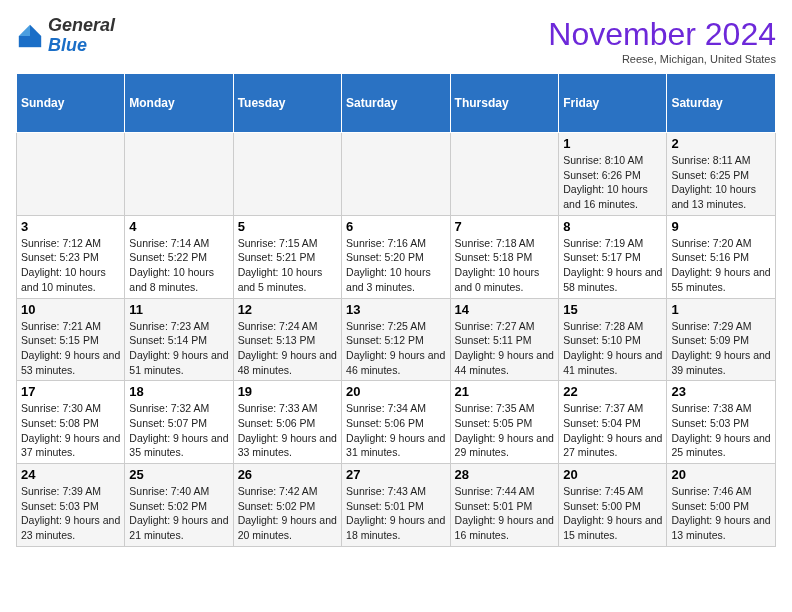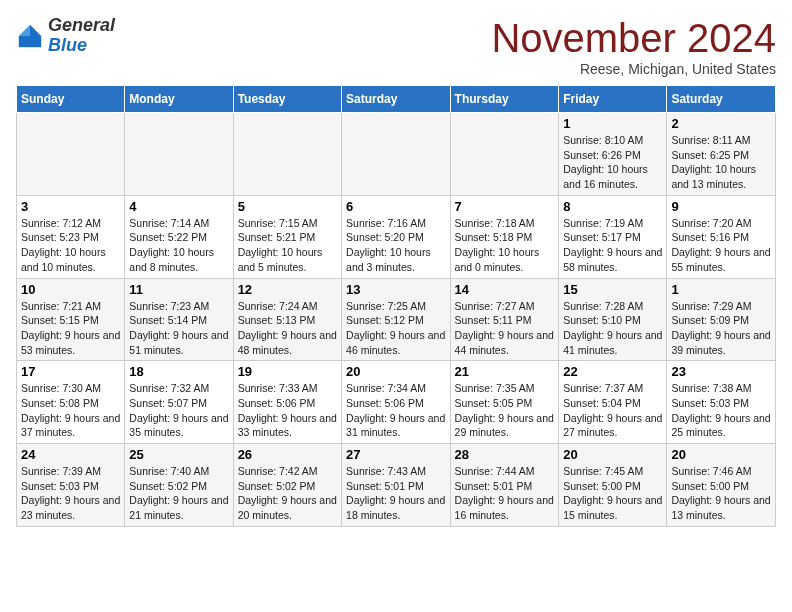--- a/index.html
+++ b/index.html
@@ -30,37 +30,37 @@
     .logo-general { color: #333; }
     .logo-blue { color: #1a6ec7; text-align: right; }
     .logo-icon {
       width: 28px;
       height: 28px;
     }
     .title-block {
       text-align: right;
     }
     .month-title {
-      font-size: 40px;
+      font-size: 32px;
       font-weight: normal;
-      color: #7f1d1d;
+      color: #6d28d9;
     }
     .location {
-      font-size: 14px;
+      font-size: 11px;
       color: #444;
     }
     table {
       width: 100%;
       border-collapse: collapse;
       font-size: 11px;
     }
     thead th {
       background: #2a72c3;
       color: #fff;
-      padding: 6px 4px;
+      padding: 22px 4px;
       font-size: 12px;
       font-weight: bold;
       text-align: left;
       border: 1px solid #fff;
     }
     tbody td {
       border: 1px solid #ccc;
       vertical-align: top;
       padding: 3px 4px;
       width: 110px;

